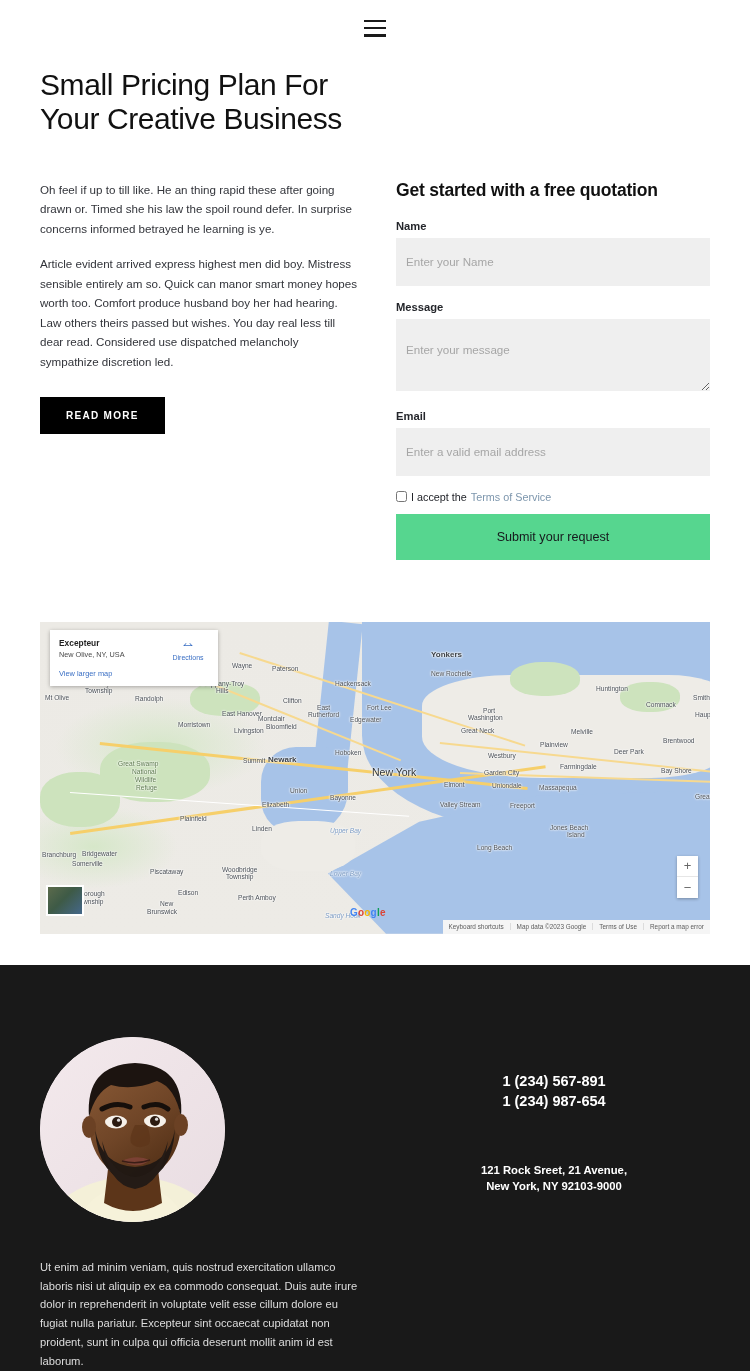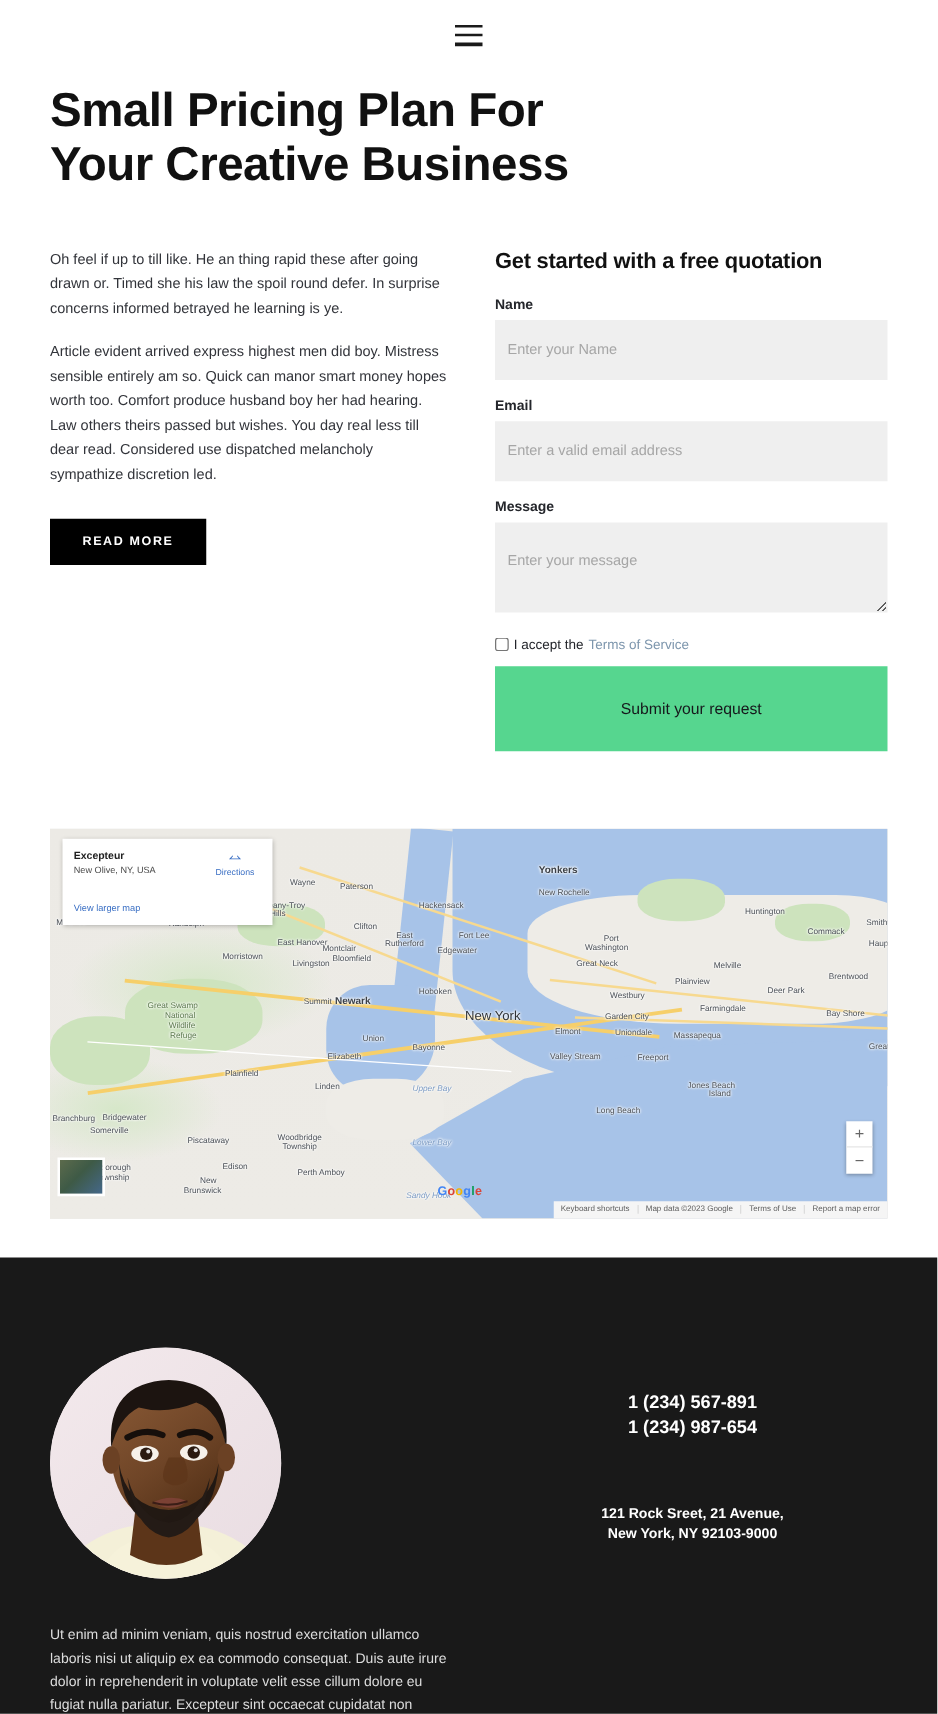--- a/index.html
+++ b/index.html
@@ -25,23 +25,23 @@
   .hamburger {
     width: 22px; height: 17px;
     display: flex; flex-direction: column; justify-content: space-between;
     cursor: pointer;
   }
   .hamburger span { display: block; height: 2.6px; width: 100%; background: #1a1a1a; border-radius: 0; }
 
   
   .hero { padding: 12px 40px 0 40px; }
   .hero h1 {
-    font-size: 38px;
+    font-size: 30px;
     line-height: 1.13;
-    font-weight: 700;
+    font-weight: 400;
     letter-spacing: -0.4px;
     color: #111111;
     max-width: 470px;
   }
 
   
   .cols {
     display: flex;
     padding: 44px 40px 0 40px;
     gap: 38px;
@@ -117,21 +117,21 @@
 
   .btn-submit {
     display: block;
     width: 100%;
     background: #56d68f;
     border: none;
     color: #16181c;
     font-family: "Liberation Sans", sans-serif;
     font-size: 12.6px;
     font-weight: 400;
-    padding: 27px 0;
+    padding: 16px 0;
     cursor: pointer;
   }
 
   
   .map-wrap {
     position: relative;
     margin: 62px 40px 0 40px;
     height: 312px;
     overflow: hidden;
     background: #e8e6e1;
@@ -205,21 +205,21 @@
     position: absolute;
     left: 10px; top: 8px;
     width: 168px;
     background: #ffffff;
     box-shadow: 0 1px 4px rgba(0,0,0,0.3);
     padding: 8px 9px 6px 9px;
     font-family: "Liberation Sans", sans-serif;
   }
   .map-card-title { font-size: 8.4px; font-weight: 700; color: #1f1f1f; }
   .map-card-sub { font-size: 7.3px; color: #4a4a4a; margin-top: 2px; }
-  .map-card-link { font-size: 7.4px; color: #3a6fc4; margin-top: 22px; display: inline-block; cursor: pointer; }
+  .map-card-link { font-size: 7.4px; color: #3a6fc4; margin-top: 10px; display: inline-block; cursor: pointer; }
   .map-card-dir {
     position: absolute; right: 8px; top: 8px; text-align: center; width: 44px; cursor: pointer;
   }
   .map-card-dir .dir-ico { font-size: 13px; color: #3a6fc4; line-height: 1; display: block; }
   .map-card-dir .dir-txt { font-size: 7px; color: #3a6fc4; margin-top: 3px; display: block; }
 
   
   .map-zoom {
     position: absolute; right: 12px; bottom: 36px;
     width: 21px; background: #fff; box-shadow: 0 1px 3px rgba(0,0,0,0.3);
@@ -326,27 +326,27 @@
 
     <div class="col-right">
       <div class="form-title">Get started with a free quotation</div>
 
       <div class="field-group">
         <label class="field-label">Name</label>
         <input class="text-input" type="text" placeholder="Enter your Name" style="">
       </div>
 
       <div class="field-group">
+        <label class="field-label">Message</label>
+        <textarea class="text-area" placeholder="Enter your message" style=""></textarea>
+      </div>
+
+      <div class="field-group">
         <label class="field-label">Email</label>
         <input class="text-input" type="text" placeholder="Enter a valid email address" style="">
-      </div>
-
-      <div class="field-group">
-        <label class="field-label">Message</label>
-        <textarea class="text-area" placeholder="Enter your message" style=""></textarea>
       </div>
 
       <div class="accept-row">
         <input type="checkbox" style="">
         <span>I accept the</span>
         <a class="tos-link">Terms of Service</a>
       </div>
 
       <button class="btn-submit">Submit your request</button>
     </div>

